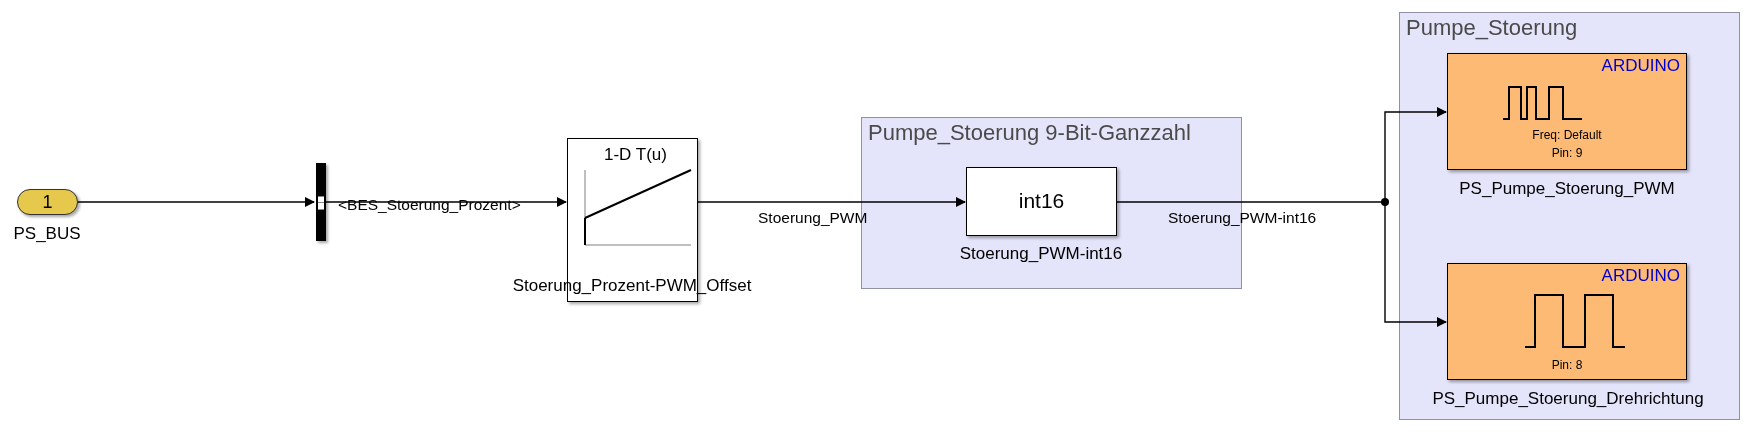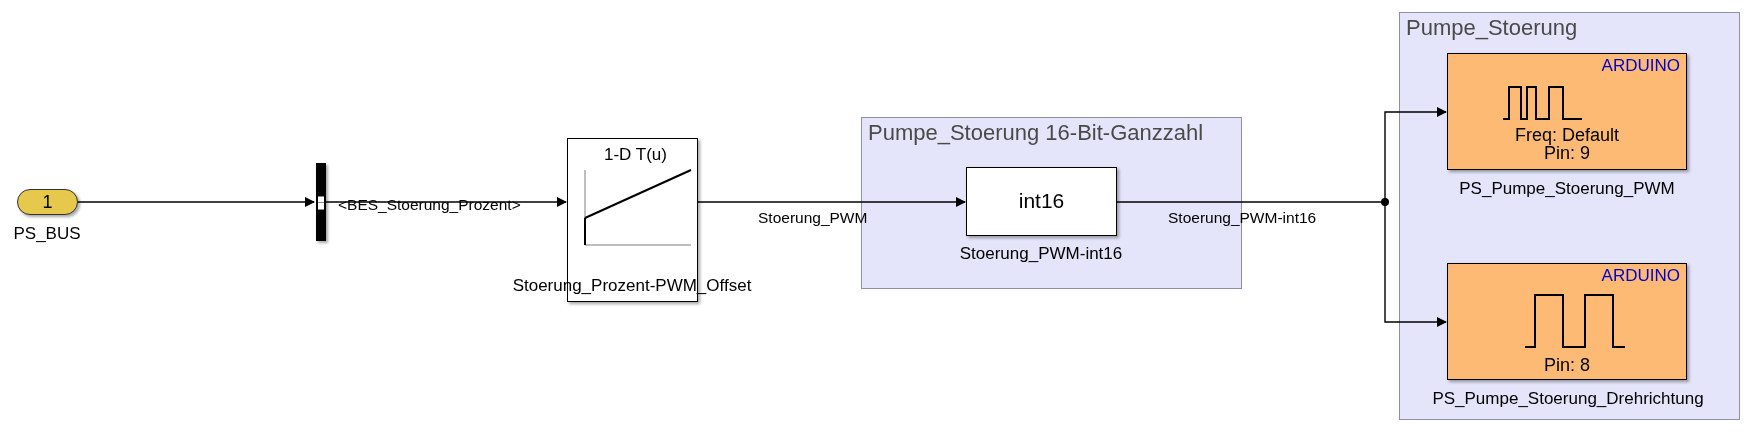--- a/index.html
+++ b/index.html
@@ -10,28 +10,28 @@
   .area-title { position: absolute; left: 6px; top: 2px; font-size: 22px; color: #4a4a4a; white-space: nowrap; }
   .block { position: absolute; box-sizing: border-box; border: 1.5px solid #000; background: #fff;
            box-shadow: 2px 2px 3px rgba(0,0,0,0.35); }
   .block.green { background: #fdba74; }
   .blabel { position: absolute; font-size: 17px; white-space: nowrap; text-align: left; transform: translateX(-50%); }
   .siglabel { position: absolute; font-size: 15.5px; white-space: nowrap; }
   .inport { position: absolute; background: #e6c84c; border: 1.5px solid #333; border-radius: 14px;
             box-sizing: border-box; box-shadow: 2px 2px 3px rgba(0,0,0,0.35);
             font-size: 18px; text-align: center; line-height: 24px; }
   .arduino { position: absolute; right: 6px; top: 2px; color: #0000cc; font-size: 17px; }
-  .gtext { position: absolute; left: 0; right: 0; text-align: center; font-size: 18px; line-height: 18px; }
+  .gtext { position: absolute; left: 0; right: 0; text-align: center; font-size: 12px; line-height: 18px; }
   svg.wires { position: absolute; left: 0; top: 0; }
 </style>
 </head>
 <body>
 
 <div class="area" style="left:861px; top:117px; width:381px; height:172px;">
-  <div class="area-title">Pumpe_Stoerung 16-Bit-Ganzzahl</div>
+  <div class="area-title">Pumpe_Stoerung 9-Bit-Ganzzahl</div>
 </div>
 <div class="area" style="left:1399px; top:12px; width:341px; height:408px;">
   <div class="area-title">Pumpe_Stoerung</div>
 </div>
 
 <svg class="wires" width="1751" height="433">
   <defs>
     <marker id="arr" markerWidth="10" markerHeight="10" refX="9" refY="5" orient="auto" markerUnits="userSpaceOnUse">
       <path d="M0,0 L10,5 L0,10 z" fill="#000"></path>
     </marker>

